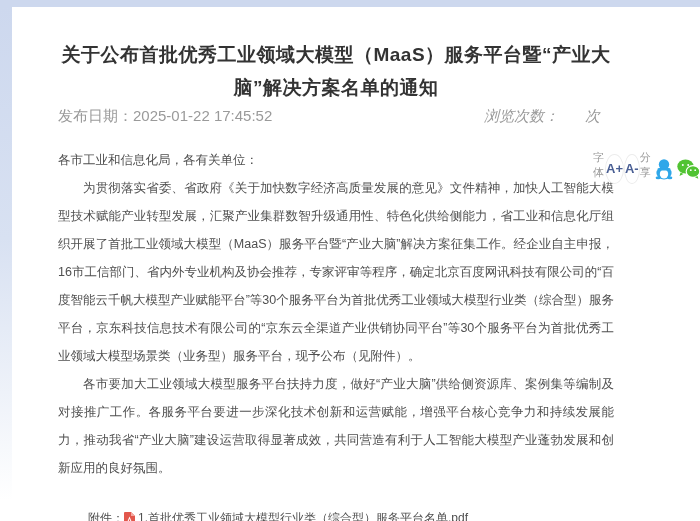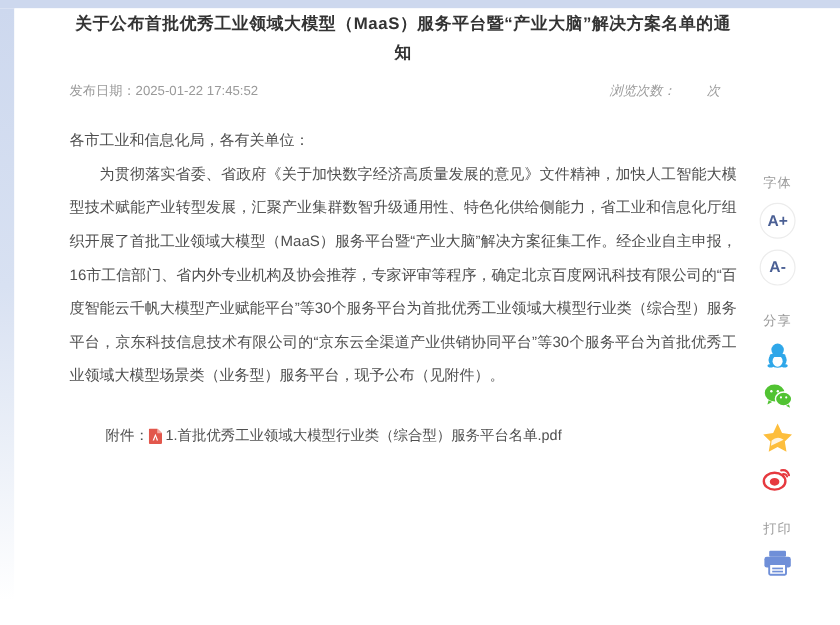--- a/index.html
+++ b/index.html
@@ -3,36 +3,36 @@
 <meta charset="utf-8">
 <style>
   * { margin:0; padding:0; box-sizing:border-box; }
   html,body { width:700px; height:521px; overflow:hidden; background:#fff;
     font-family:"Liberation Sans","DejaVu Sans",sans-serif; }
   .frame-top { position:absolute; left:0; top:0; width:700px; height:7px; background:#cdd8ee; }
   .frame-left { position:absolute; left:0; top:7px; width:12px; height:514px;
     background:linear-gradient(to bottom,#cdd8ee 0%,#d8e1f2 45%,#eef2f9 75%,rgba(255,255,255,0) 96%); }
   .page { position:absolute; left:12px; top:7px; width:688px; height:514px; background:#fff; }
   .content { margin:0 86px 0 46px; }
-  .doc-title { text-align:center; font-size:14px; font-weight:bold;
+  .doc-title { margin-top:32px; text-align:center; font-size:19px; font-weight:bold;
     color:#333; line-height:1.72; letter-spacing:.5px; }
-  .meta-row { display:flex; align-items:center; margin-top:13px; font-size:11px; color:#9a9a9a; }
+  .meta-row { display:flex; align-items:center; margin-top:3px; font-size:15px; color:#9a9a9a; }
   .meta-item { margin-right:26px; white-space:nowrap; }
   .meta-views { margin-left:auto; margin-right:14px; white-space:nowrap;font-style:italic; }
   .meta-views .gap { display:inline-block; width:26px; }
   .article { margin-top:14px; font-size:12.5px; color:#4f4f4f; line-height:28px; text-align:justify; }
   .article p { text-indent:2em; }
   .article p.no-indent { text-indent:0;margin-top:20px; }
   .attachments { display:flex; margin-top:26px; margin-left:30px; font-size:12px; color:#4f4f4f; line-height:21px; }
   .attach-label { white-space:nowrap; }
   .attach-item { display:flex; align-items:center; cursor:pointer; }
   .attach-item .pdf { margin-right:3px; flex:0 0 auto; }
   
-  .toolbar { position:absolute; left:626px; top:145px; width:44px;
-    display:flex; flex-direction:column; align-items:center; }
+  .toolbar { position:absolute; left:593px; top:145px; width:44px;
+    display:flex; flex-direction:row; align-items:center; }
   .tool-label { font-size:11px; color:#9a9a9a; letter-spacing:1px; }
   .tool-circle { width:30px; height:30px; margin-top:9px; border:1px solid #ececec; border-radius:50%;
     background:#fff; color:#4a5f94; font-weight:bold; font-size:13px; line-height:28px;
     text-align:center; cursor:pointer; }
   .tool-gap { height:22px; }
   .tool-icon { width:26px; height:26px; margin-top:8px; display:flex; align-items:center;
     justify-content:center; cursor:pointer; }
 </style>
 </head>
 <body>
@@ -45,20 +45,21 @@
     <h1 class="doc-title">关于公布首批优秀工业领域大模型（MaaS）服务平台暨“产业大脑”解决方案名单的通知</h1>
 
     <div class="meta-row">
       <span class="meta-item"><span>发布日期：</span><span>2025-01-22 17:45:52</span></span>
       <span class="meta-views"><span>浏览次数：</span><span class="gap"></span><span>次</span></span>
     </div>
 
     <div class="article">
       <p class="no-indent">各市工业和信息化局，各有关单位：</p>
       <p>为贯彻落实省委、省政府《关于加快数字经济高质量发展的意见》文件精神，加快人工智能大模型技术赋能产业转型发展，汇聚产业集群数智升级通用性、特色化供给侧能力，省工业和信息化厅组织开展了首批工业领域大模型（MaaS）服务平台暨“产业大脑”解决方案征集工作。经企业自主申报，16市工信部门、省内外专业机构及协会推荐，专家评审等程序，确定北京百度网讯科技有限公司的“百度智能云千帆大模型产业赋能平台”等30个服务平台为首批优秀工业领域大模型行业类（综合型）服务平台，京东科技信息技术有限公司的“京东云全渠道产业供销协同平台”等30个服务平台为首批优秀工业领域大模型场景类（业务型）服务平台，现予公布（见附件）。</p>
+      <p>各市要加大工业领域大模型服务平台扶持力度，做好“产业大脑”供给侧资源库、案例集等编制及对接推广工作。各服务平台要进一步深化技术创新和运营赋能，增强平台核心竞争力和持续发展能力，推动我省“产业大脑”建设运营取得显著成效，共同营造有利于人工智能大模型产业蓬勃发展和创新应用的良好氛围。</p>
     </div>
 
     <div class="attachments">
       <span class="attach-label">附件：</span>
       <span>
         <span class="attach-item">
           <svg class="pdf" width="11" height="13" viewBox="0 0 11 13">
             <path d="M1 0 H7 L11 4 V12 Q11 13 10 13 H1 Q0 13 0 12 V1 Q0 0 1 0 Z" fill="#e2574c"></path>
             <path d="M7 0 L11 4 H7 Z" fill="#f4a9a2"></path>
             <path d="M3.2 10 L5.5 4.5 L7.8 10 H6.6 L5.5 6.8 L4.4 10 Z" fill="#fff"></path>

